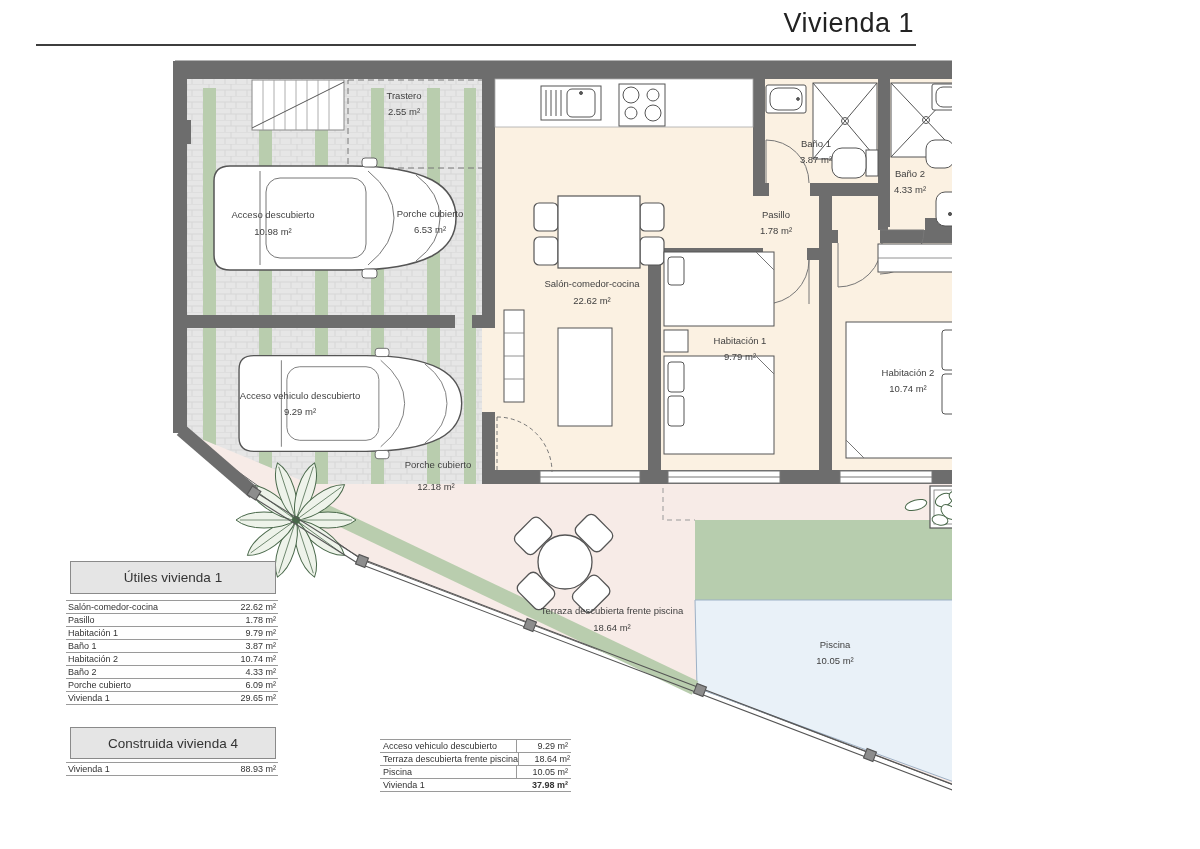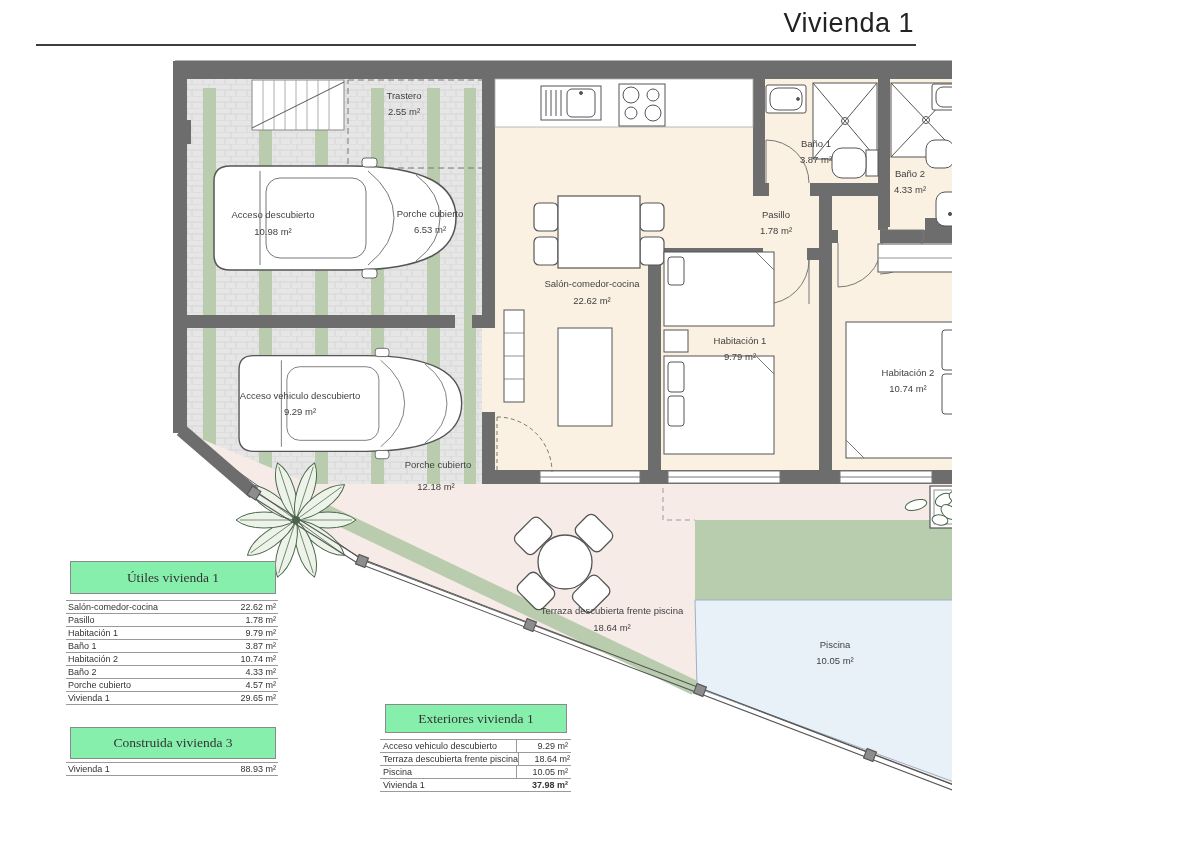--- a/index.html
+++ b/index.html
@@ -5,22 +5,22 @@
   html,body{margin:0;padding:0;background:#fff;}
   .canvas{position:relative;width:952px;height:849px;background:#fff;overflow:hidden;
           font-family:"Liberation Sans",sans-serif;color:#333;}
   .page-title{position:absolute;top:8px;right:38px;font-size:27px;color:#222;letter-spacing:.5px;}
   .title-rule{position:absolute;top:44px;left:36px;right:36px;border-top:2px solid #3d3d3d;height:0;}
   svg{position:absolute;top:0;left:0;}
   svg text{font-family:"Liberation Sans",sans-serif;fill:#3f3f3f;}
   .room-name{font-size:9.5px;}
   .room-area{font-size:9.5px;}
   
-  .tblbox{position:absolute;border:1px solid #8a8a8a;background:#86efac;text-align:center;
-          font-size:13.5px;color:#333;display:flex;align-items:center;justify-content:center;font-family:Liberation Serif, serif;}
+  .tblbox{position:absolute;border:1px solid #8a8a8a;background:#e5e5e5;text-align:center;
+          font-size:13.5px;color:#333;display:flex;align-items:center;justify-content:center;}
   .rows{position:absolute;font-size:9px;color:#333;}
   .rows .r{display:flex;justify-content:space-between;border-bottom:1px solid #9a9a9a;
            padding:1px 2px;line-height:10px;height:10px;}
   .rows.topline{border-top:1px solid #9a9a9a;}
   .rows .lab{text-align:left;white-space:nowrap;}
   .rows .val{text-align:right;white-space:nowrap;}
   
   .ext .r{display:grid;grid-template-columns:1fr 55px;border-bottom:1px solid #9a9a9a;
           padding:0;height:12px;line-height:12px;}
   .ext .lab{padding-left:3px;}
@@ -372,41 +372,38 @@
     <div class="r">
         <span class="lab">Habitación 2</span>
         <span class="val">10.74 m²</span>
       </div>
     <div class="r">
         <span class="lab">Baño 2</span>
         <span class="val">4.33 m²</span>
       </div>
     <div class="r">
         <span class="lab">Porche cubierto</span>
-        <span class="val">4.57 m²</span>
+        <span class="val">6.09 m²</span>
       </div>
     <div class="r">
         <span class="lab">Vivienda 1</span>
         <span class="val">29.65 m²</span>
       </div>
   </div>
 
   <div class="tblbox" style="left:70px;top:727px;width:204px;height:30px;">
-    <span>Construida vivienda 3</span>
+    <span>Construida vivienda 4</span>
   </div>
   <div class="rows topline" style="left:66px;top:762px;width:212px;">
     <div class="r">
         <span class="lab">Vivienda 1</span>
         <span class="val">88.93 m²</span>
       </div>
   </div>
 
-  <div class="tblbox" style="left:385px;top:704px;width:180px;height:27px;">
-    <span>Exteriores vivienda 1</span>
-  </div>
   <div class="rows ext topline" style="left:380px;top:739px;width:191px;">
     <div class="r">
         <span class="lab">Acceso vehiculo descubierto</span>
         <span class="val">9.29 m²</span>
       </div>
     <div class="r">
         <span class="lab">Terraza descubierta frente piscina</span>
         <span class="val">18.64 m²</span>
       </div>
     <div class="r">

